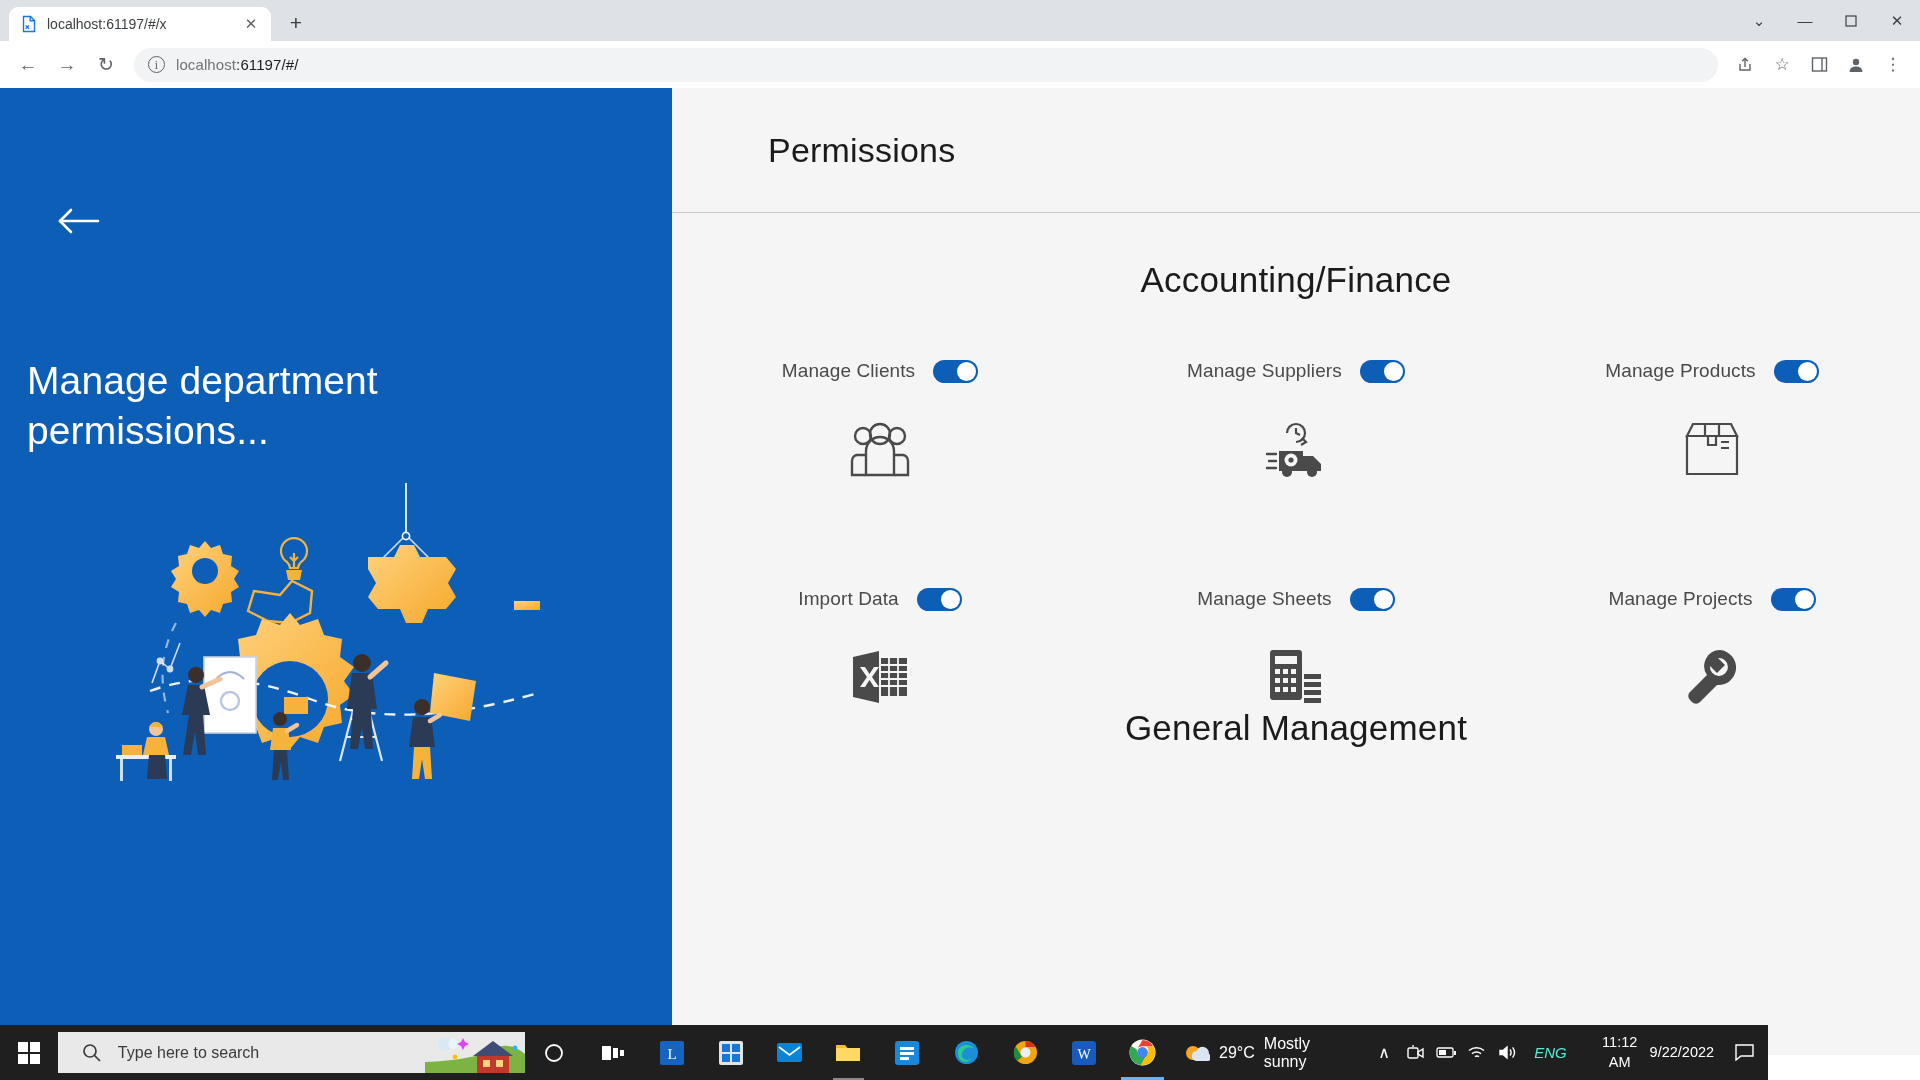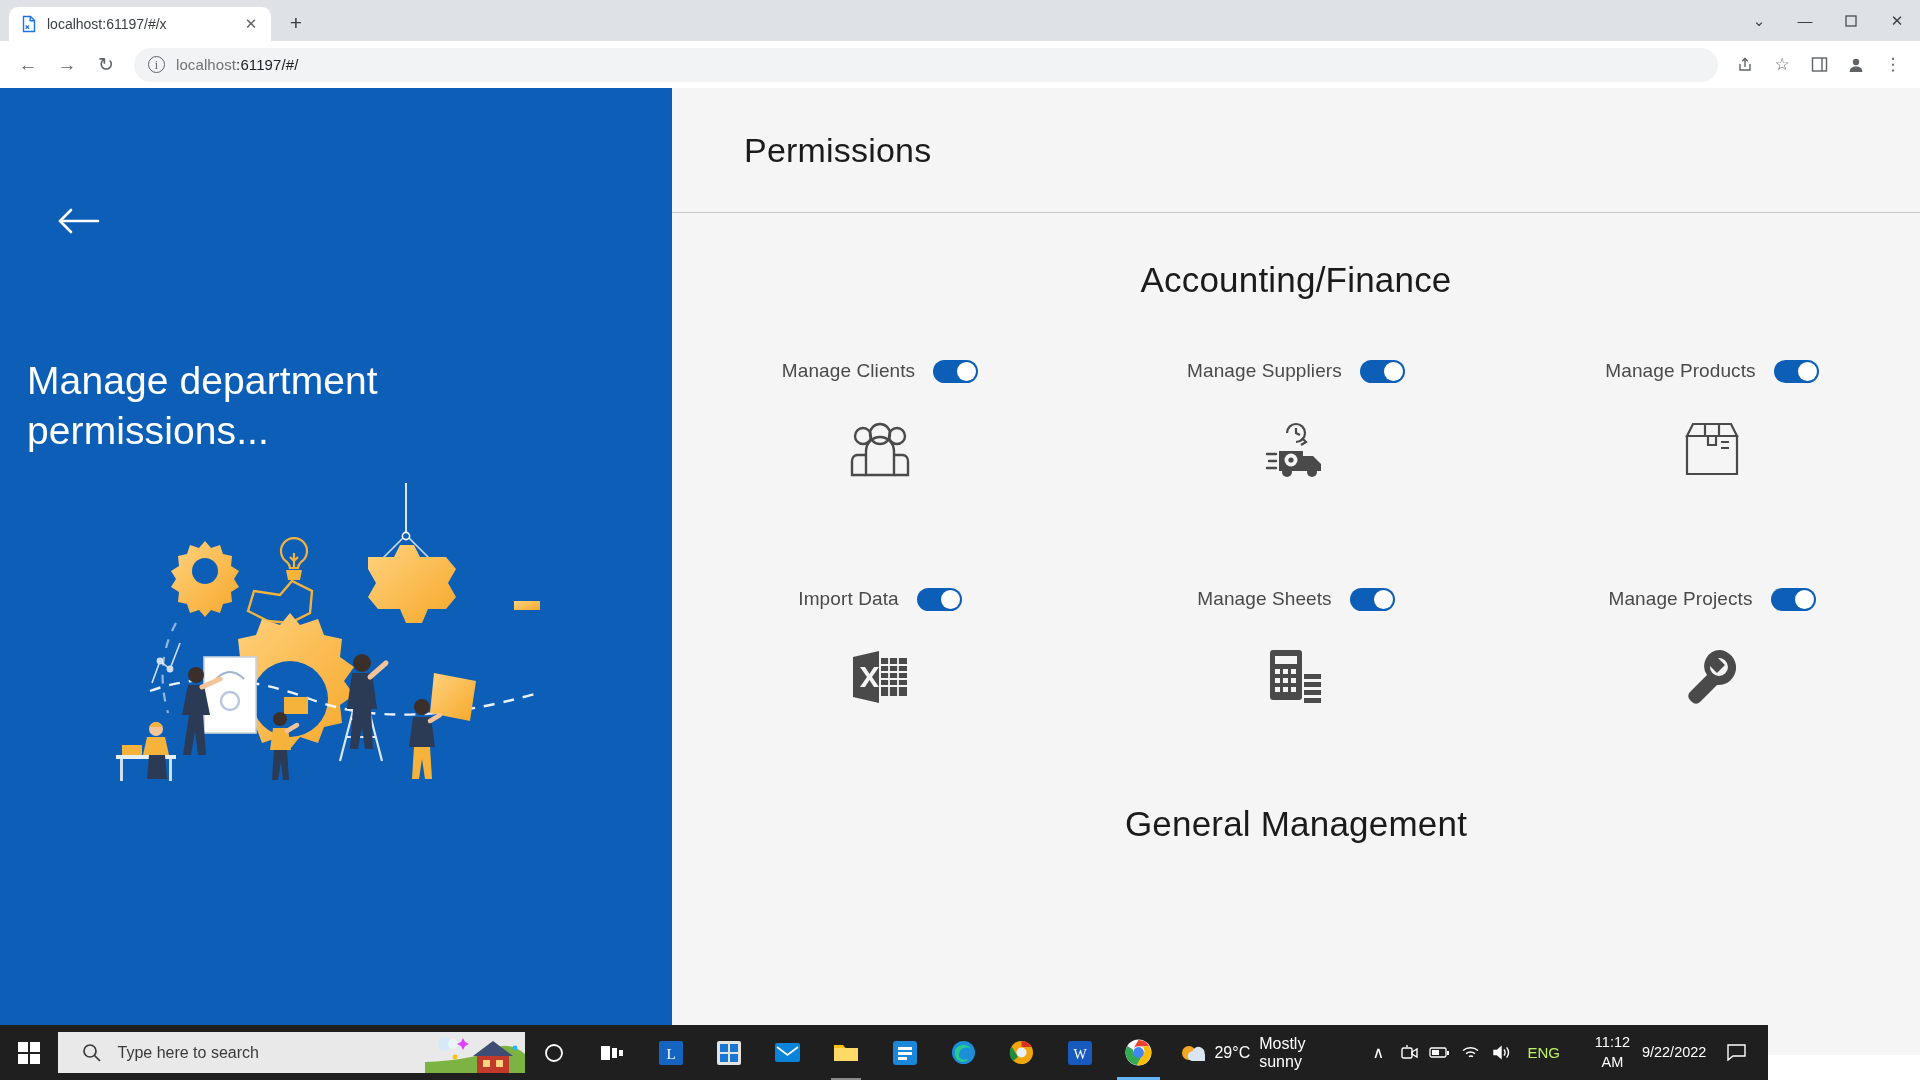--- a/index.html
+++ b/index.html
@@ -81,21 +81,21 @@
   .panel-head {
     position:absolute; left:27px; top:268px; width:600px;
     color:#fff; font-size:39px; line-height:1.29; font-weight:400;
     letter-spacing:.1px;
   }
   .illus { position:absolute; left:110px; top:395px; width:430px; height:320px; }
 
   .rightpanel { flex:1; display:flex; flex-direction:column; min-width:0; }
   .page-header {
     height:125px; flex:0 0 125px; border-bottom:1px solid #c8c8c8;
-    display:flex; align-items:center; padding-left:72px; background:#f5f5f5;text-align:center;
+    display:flex; align-items:center; padding-left:96px; background:#f5f5f5;text-align:center;
   }
   .page-title { font-size:34px; color:#1b1b1b; font-weight:400; letter-spacing:.2px; }
 
   .content { flex:1; overflow:hidden; background:#f5f5f5; position:relative; }
   .section-title {
     text-align:center; font-size:35px; color:#1b1b1b; font-weight:400;
     letter-spacing:.2px;
   }
   .sec1 { margin-top:47px; }
   .grid {
@@ -111,21 +111,21 @@
   }
   .toggle .knob {
     position:absolute; width:19px; height:19px; border-radius:50%;
     background:#fff; top:2px; right:2px;
   }
   .cellicon {
     margin-top:32px; height:62px; display:flex; align-items:center;
     justify-content:center;
   }
   .rowgap { height:104px; }
-  .sec2 { margin-top:96px; }
+  .sec2 { }
 
   
   .taskbar {
     position:absolute; left:0; bottom:0; width:1768px; height:55px;
     background:#1f1f1f; display:flex; align-items:center; z-index:30;
   }
   .startbtn {
     width:58px; height:55px; display:flex; align-items:center; justify-content:center;
   }
   .searchbox {
@@ -134,24 +134,24 @@
   }
   .searchbox .stext { font-size:16px; color:#3a3a3a; margin-left:17px; }
   .searchart { position:absolute; right:0; top:0; width:100px; height:41px; }
   .tbtask { width:59px; height:55px; display:flex; align-items:center; justify-content:center; position:relative; }
   .tbtask.active::after {
     content:""; position:absolute; bottom:0; left:8px; right:8px; height:3px; background:#64b5f6;
   }
   .tbtask.under::after {
     content:""; position:absolute; bottom:0; left:14px; right:14px; height:2px; background:#8a8a8a;
   }
-  .tray { margin-left:auto; display:flex; align-items:center; height:55px; padding-right:14px; }
+  .tray { margin-left:auto; display:flex; align-items:center; height:55px; padding-right:6px; }
   .weather { display:flex; align-items:center; gap:9px; padding:0 12px; color:#fff; font-size:16px; }
   .trayicon { width:31px; height:55px; display:flex; align-items:center; justify-content:center; color:#fff; }
-  .lang { color:#bef264; font-size:15px; padding:0 11px; }
+  .lang { color:#5eead4; font-size:15px; padding:0 11px;font-style:italic; }
   .clock {
     color:#fff; font-size:14.5px; line-height:1.36; text-align:center;
     padding:0 12px; display:flex; align-items:center;
   }
   .actioncenter { width:36px; height:55px; display:flex; align-items:center; justify-content:center; }
 </style>
 </head>
 <body>
 
 <div class="browser">

